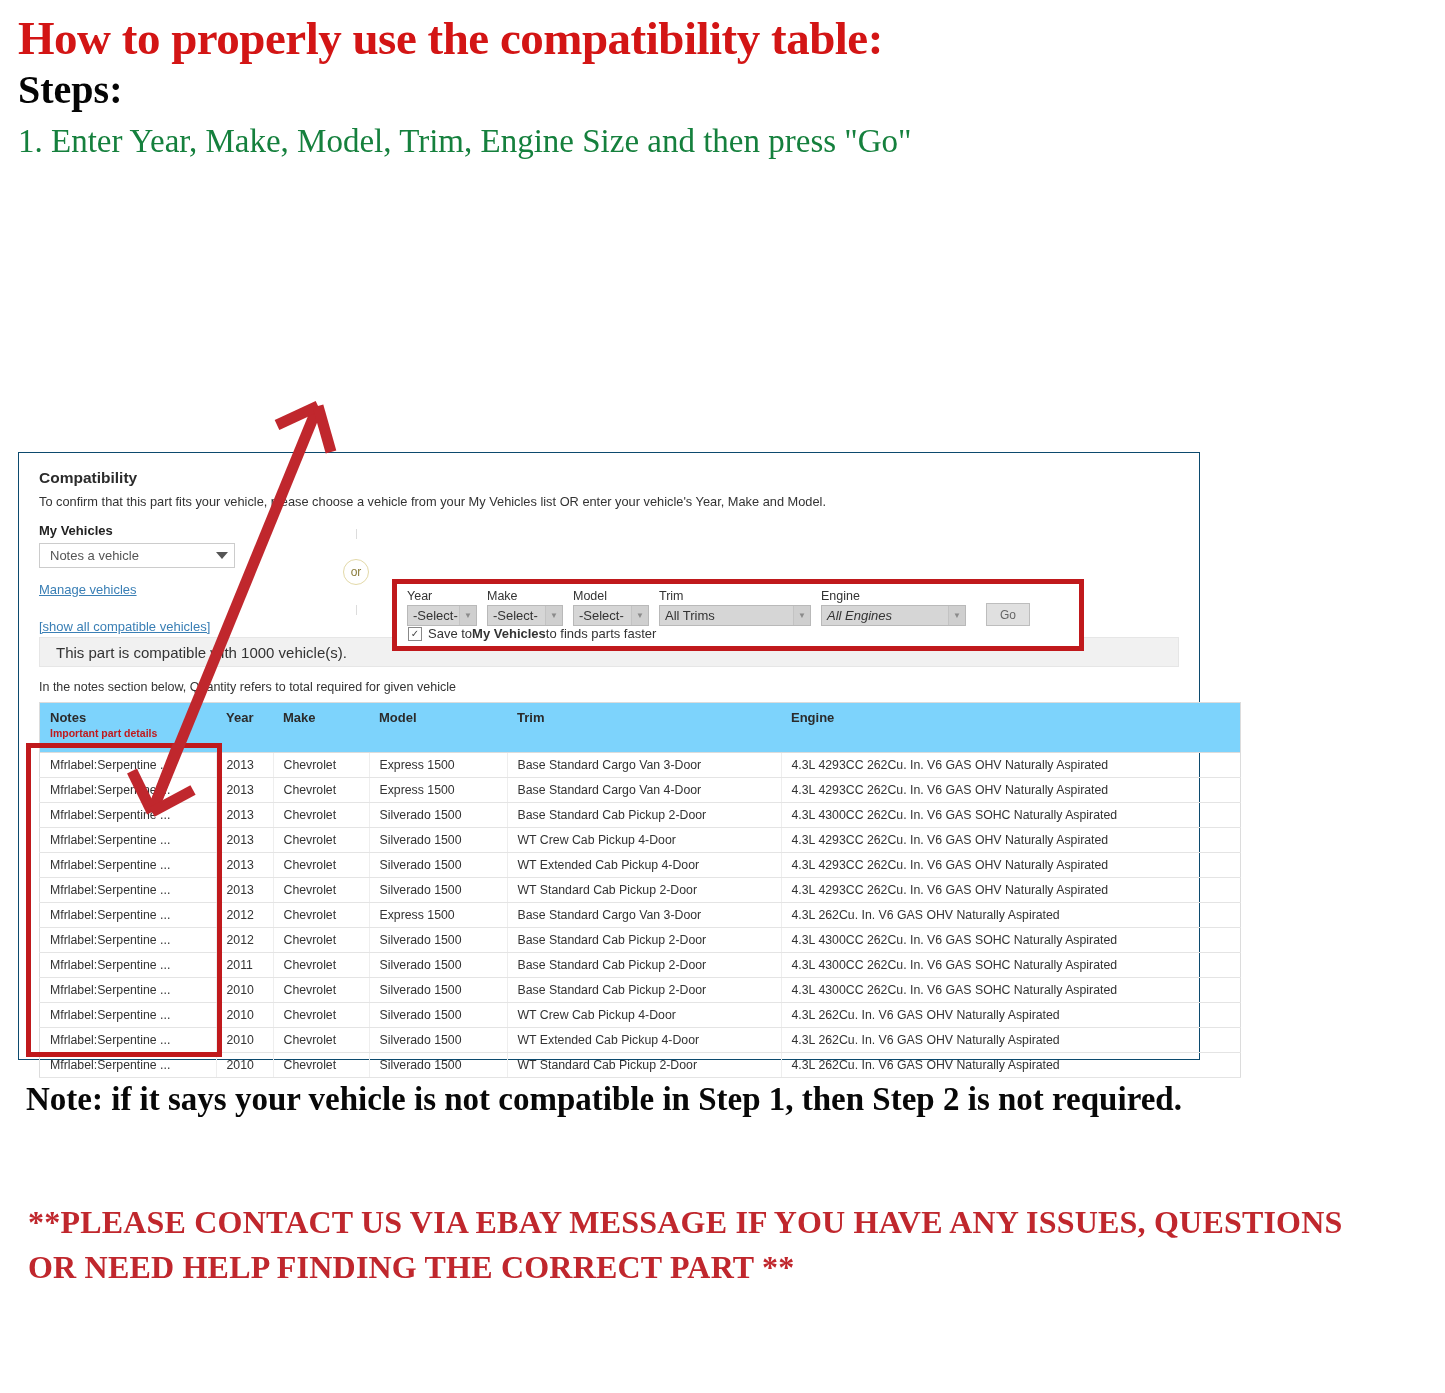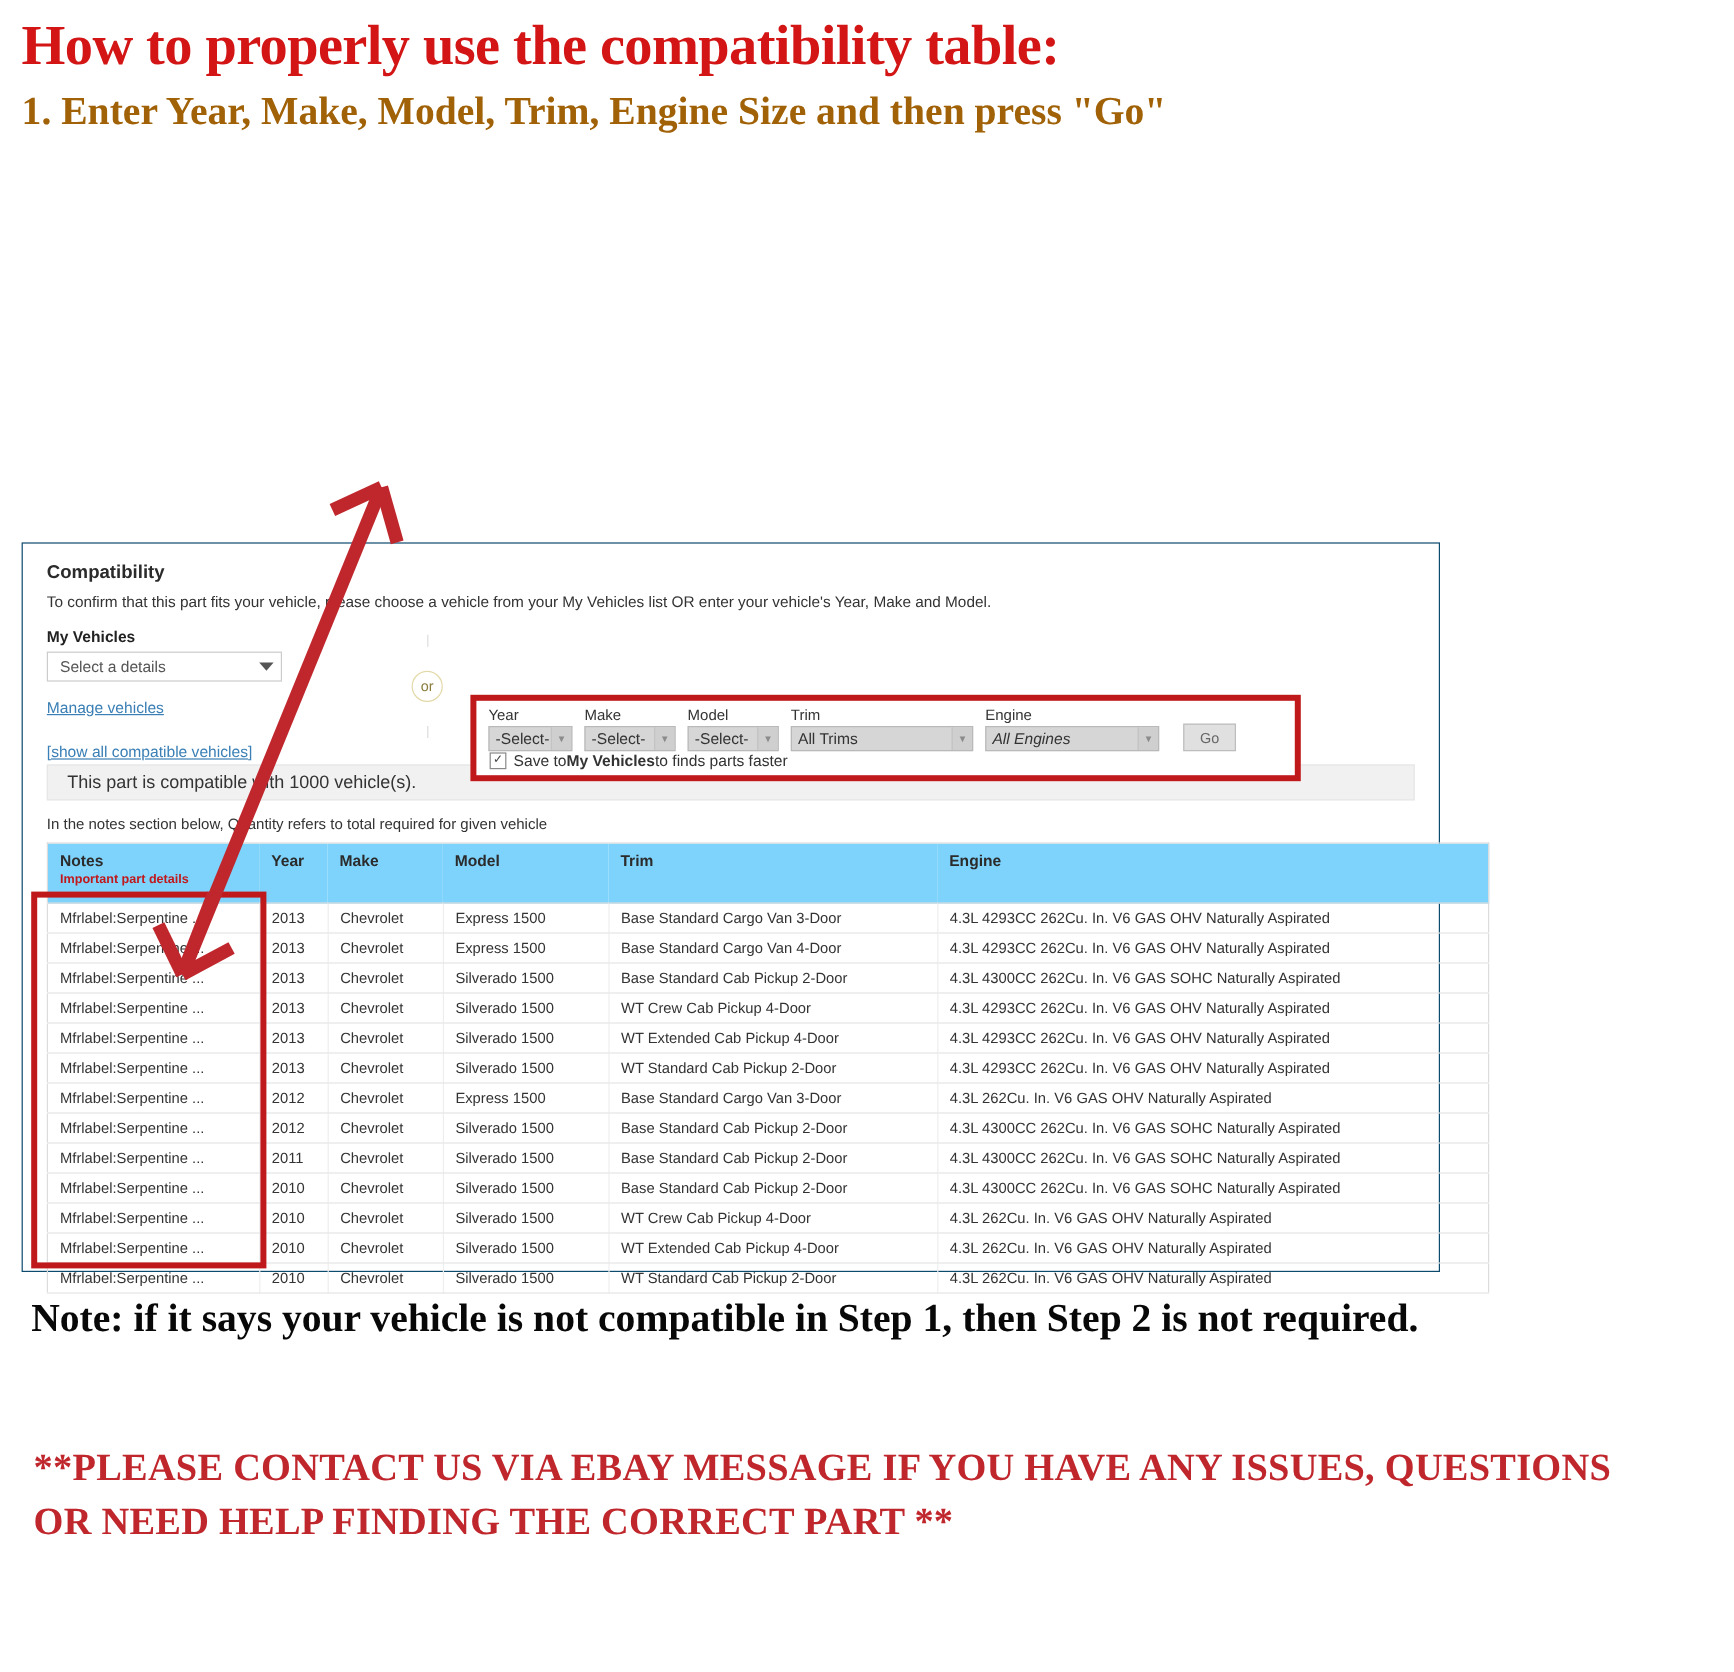--- a/index.html
+++ b/index.html
@@ -25,22 +25,22 @@
   .h-steps{
     font-family:"Liberation Serif", serif;
     font-weight:bold;
     color:#050505;
     font-size:40px;
     line-height:1.05;
     margin:6px 0 2px 0;
   }
   .step-line{
     font-family:"Liberation Serif", serif;
-    font-weight:bold;
-    color:#a16207;
+    font-weight:normal;
+    color:#15803d;
     font-size:33px;
     line-height:1.25;
     margin:10px 0 0 0;
   }
   .step2{
     font-family:"Liberation Serif", serif;
     font-weight:bold;
     color:#050505;
     font-size:33px;
     line-height:1.55;
@@ -173,35 +173,36 @@
     position:absolute;left:28px;top:1200px;width:1330px;
     font-family:"Liberation Serif", serif;font-weight:bold;color:#c0272d;
     font-size:32px;line-height:1.4;letter-spacing:0.2px;
   }
 </style>
 </head>
 <body>
 
 <div class="instr">
   <div class="h-red">How to properly use the compatibility table:</div>
+  <div class="h-steps">Steps:</div>
   <div class="step-line">1. Enter Year, Make, Model, Trim, Engine Size and then press "Go"</div>
 </div>
 
 <div class="panel">
   <div class="panel-inner">
 
     <div class="compat-title">Compatibility</div>
     <div class="compat-sub">To confirm that this part fits your vehicle, please choose a vehicle from your My Vehicles list OR enter your vehicle's Year, Make and Model.</div>
 
     <div class="chooser">
 
       <div class="myveh-label">My Vehicles</div>
 
       <div class="veh-select">
-        <span>Select a details</span>
+        <span>Notes a vehicle</span>
         <span class="caret"></span>
       </div>
 
       <a class="link" id="manage-vehicles" href="#">Manage vehicles</a>
       <a class="link" id="show-all" href="#">[show all compatible vehicles]</a>
 
       <div class="or-wrap">
         <div class="or-line"></div>
         <div class="or-badge">or</div>
         <div class="or-line"></div>

